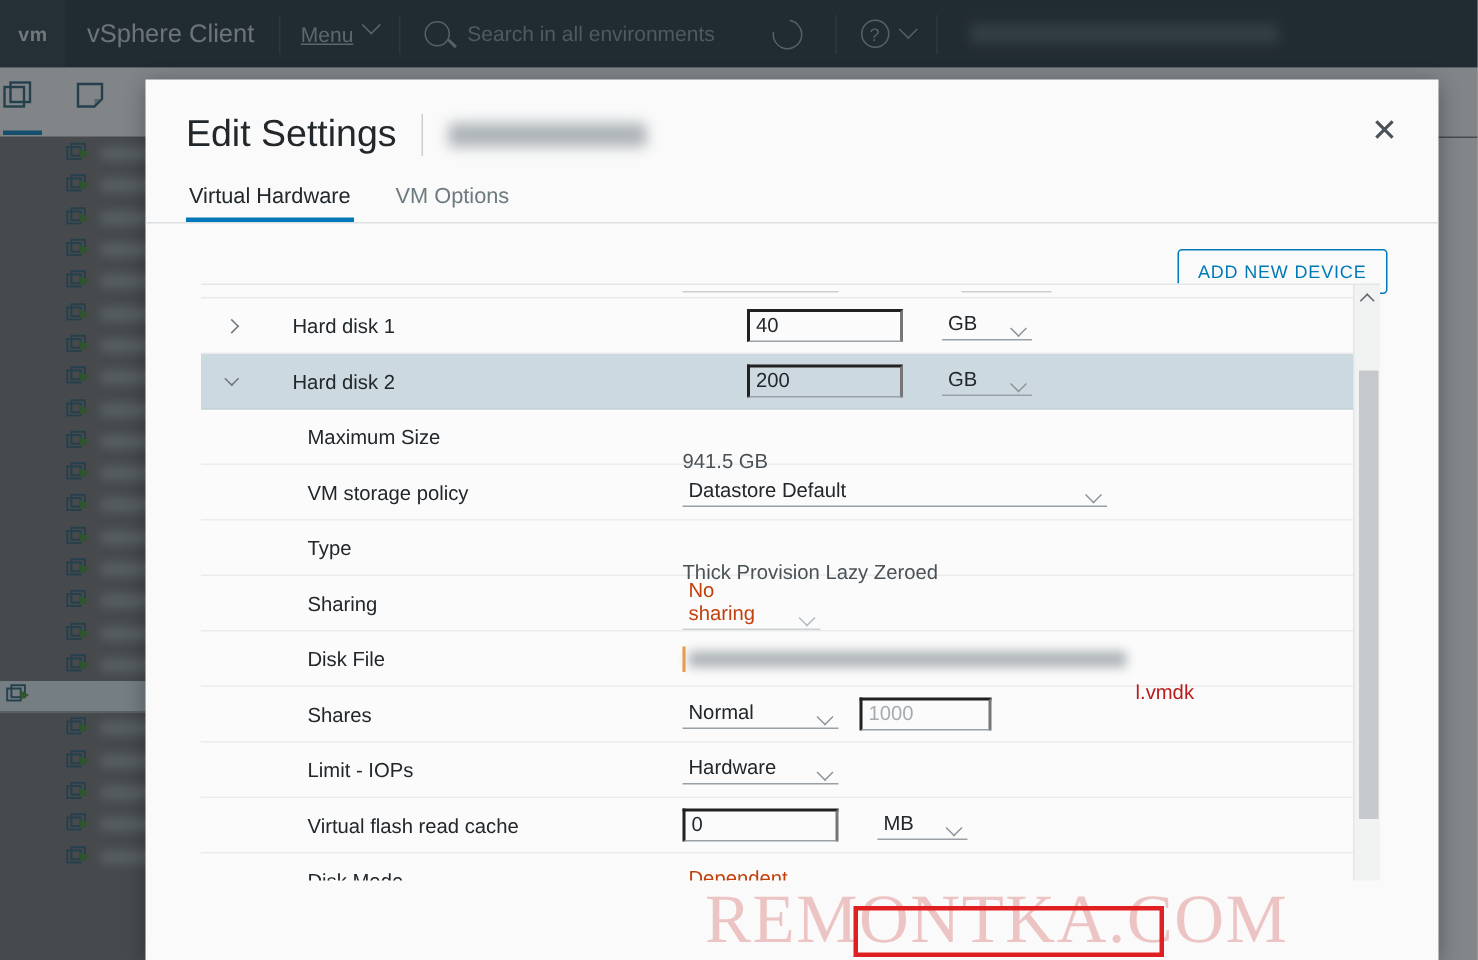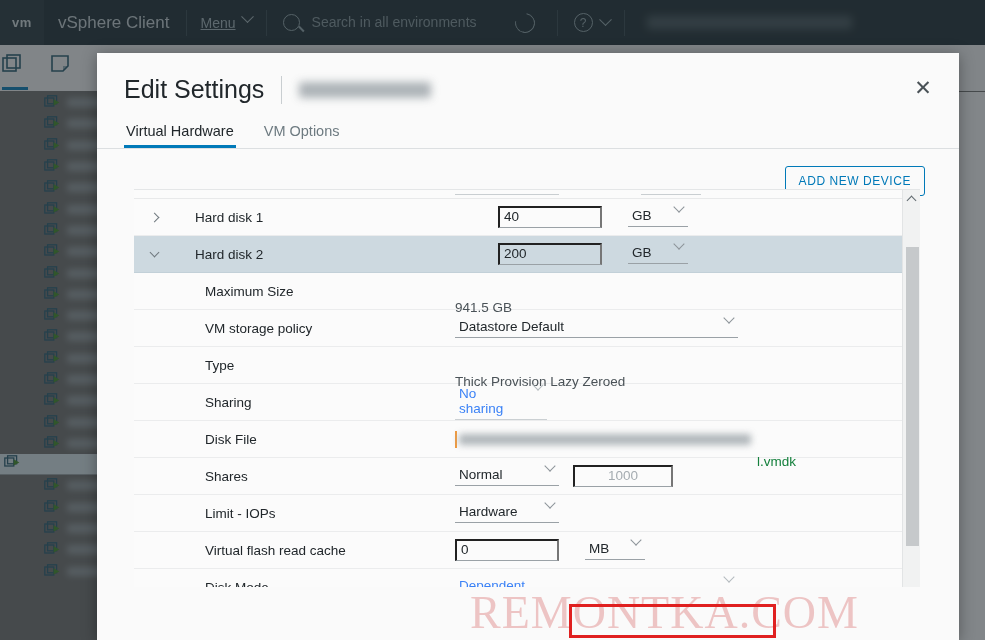--- a/index.html
+++ b/index.html
@@ -206,52 +206,52 @@
     padding-left: 58px;
   }
 
   .ctl { display: flex; align-items: center; }
   .fld {
     border-bottom: 1px solid #9aa1a6; font-size: 13.5px; color: #21272b;
     padding: 1px 4px 3px 4px; background: transparent;
     font-family: inherit; outline: none;
   }
   .fld.num   { width: 104px; }
-  .fld.num2  { width: 100px; text-align: center; }
+  .fld.num2  { width: 88px; }
   .sel {
-    display: flex; align-items: flex-start; justify-content: space-between;
+    display: flex; align-items: flex-end; justify-content: space-between;
     border-bottom: 1px solid #9aa1a6; font-size: 13.5px; color: #21272b;
     padding: 1px 3px 3px 4px; cursor: pointer;
   }
   .sel .cd {
     width: 8px; height: 8px; border-right: 1.4px solid #8d949a;
     border-bottom: 1.4px solid #8d949a; transform: rotate(45deg);
     margin: -5px 2px 0 10px; flex: 0 0 8px;
   }
   .sel.unit  { width: 60px; }
   .sel.unit2 { width: 60px; }
   .sel.wide  { width: 283px; }
   .sel.sm    { width: 92px; }
   .sel.md    { width: 104px; }
-  .sel.dis   { color: #3b82f6; border-bottom-color: #cbd0d3; }
+  .sel.dis   { color: #c2410c; border-bottom-color: #cbd0d3; }
   .sel.dis .cd { border-color: #b4babe; }
 
   .static-val { font-size: 13.5px; color: #4a5257; margin-top: 32px; }
   .ph { color: #a5acb1; }
 
   .unit-gap { margin-left: 26px; }
 
   
   .diskfile { display: flex; align-items: center; }
   .df-cursor { width: 2px; height: 17px; background: #f09a3e; }
   .df-blur {
     width: 292px; height: 11px; background: #9aa2a7;
     filter: blur(3.6px); opacity: .78; border-radius: 2px; margin-left: 2px;
   }
-  .df-tail { font-size: 13.5px; color: #15803d; margin-left: 6px; margin-top: 44px; }
+  .df-tail { font-size: 13.5px; color: #b91c1c; margin-left: 6px; margin-top: 44px; }
 
   
   .sbar {
     position: absolute; right: 0; top: 0; width: 18px; height: 398px;
     background: #f1f2f2; border-left: 1px solid #e2e4e5;
   }
   .sbar-up {
     height: 17px; display: flex; align-items: center; justify-content: center;
     cursor: pointer;
   }

